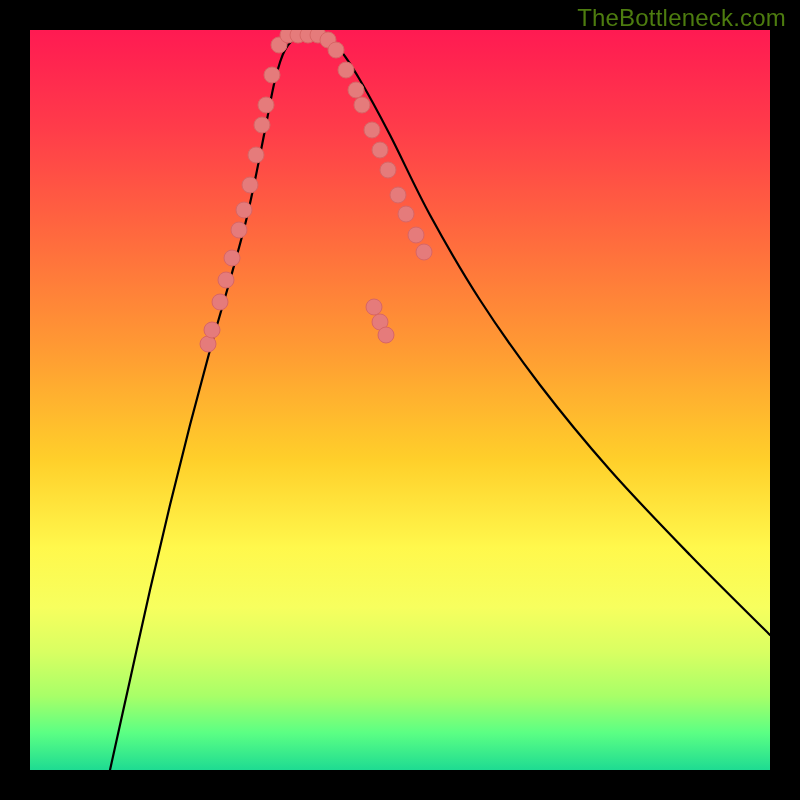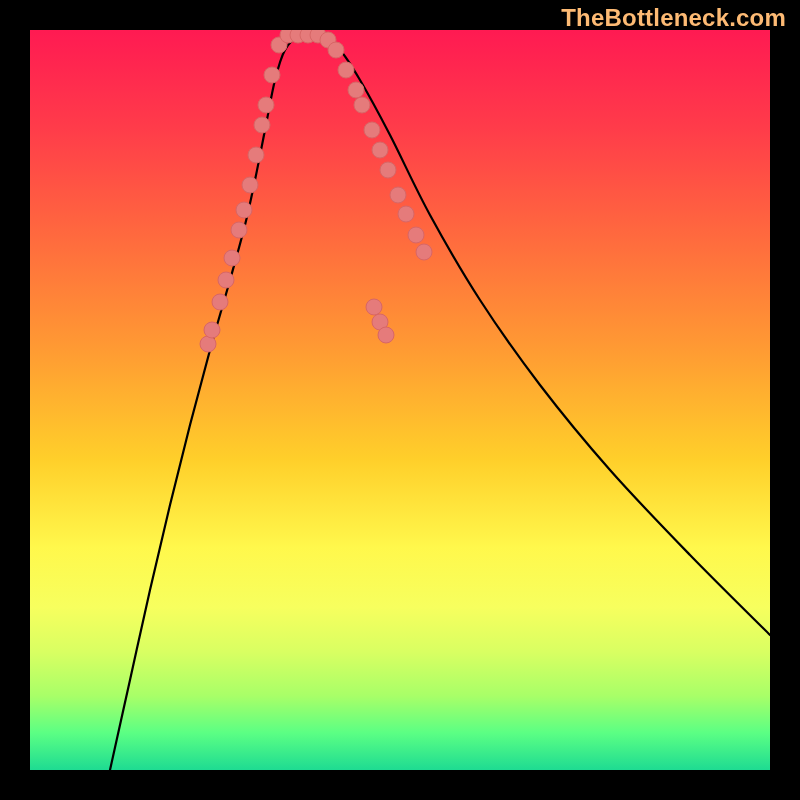--- a/index.html
+++ b/index.html
@@ -33,23 +33,23 @@
       #f7ff5e 78%,
       #d9ff62 84%,
       #a8ff68 90%,
       #5bff84 95%,
       #1edb92 100%);
   }
   .watermark {
     position: absolute;
     top: 4px;
     right: 14px;
-    color: #fdba74;
+    color: #4d7c0f;
     font-size: 24px;
-    font-weight: 700;
+    font-weight: 400;
     letter-spacing: 0.2px;
     z-index: 10;
   }
   svg.curve {
     position: absolute;
     left: 0;
     top: 0;
     width: 740px;
     height: 740px;
     z-index: 5;

